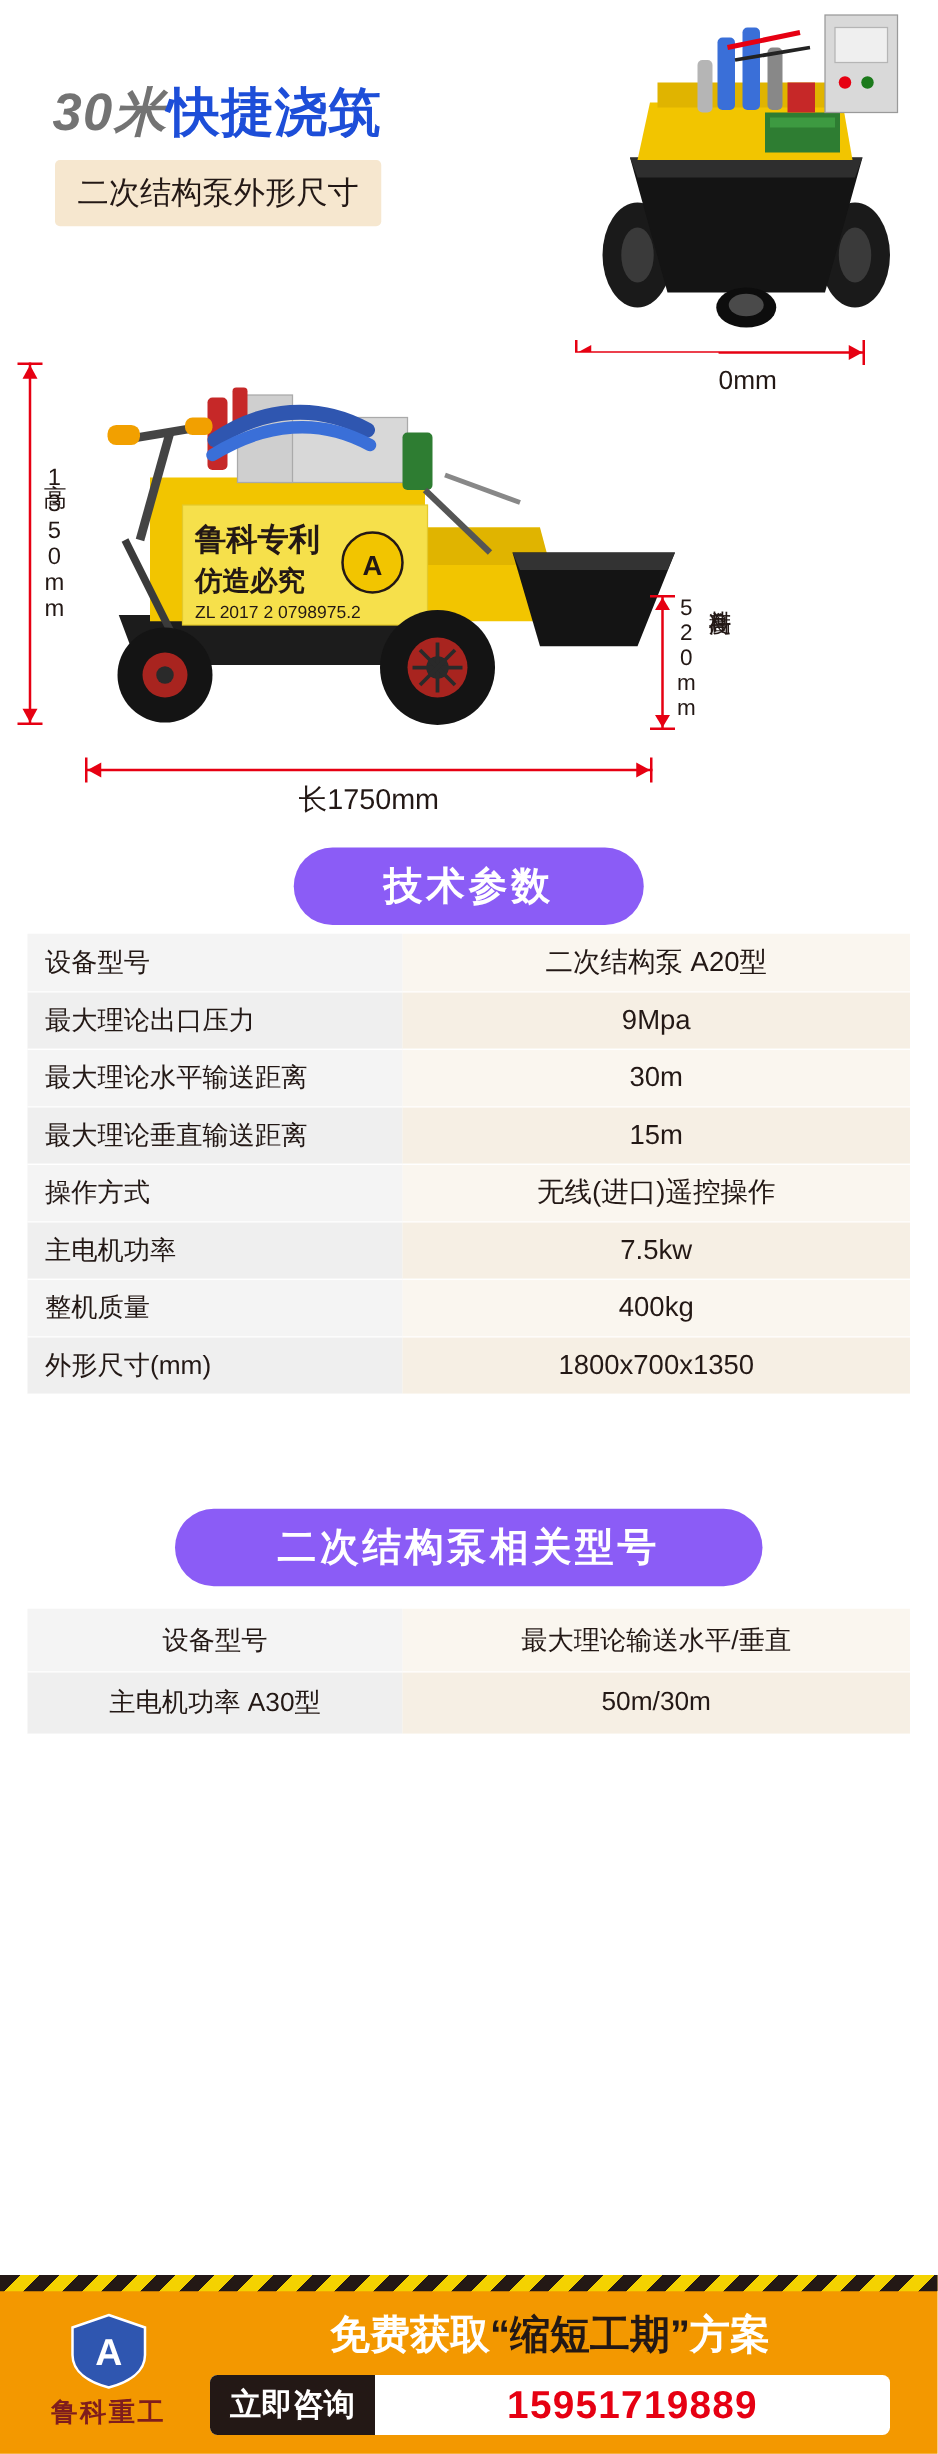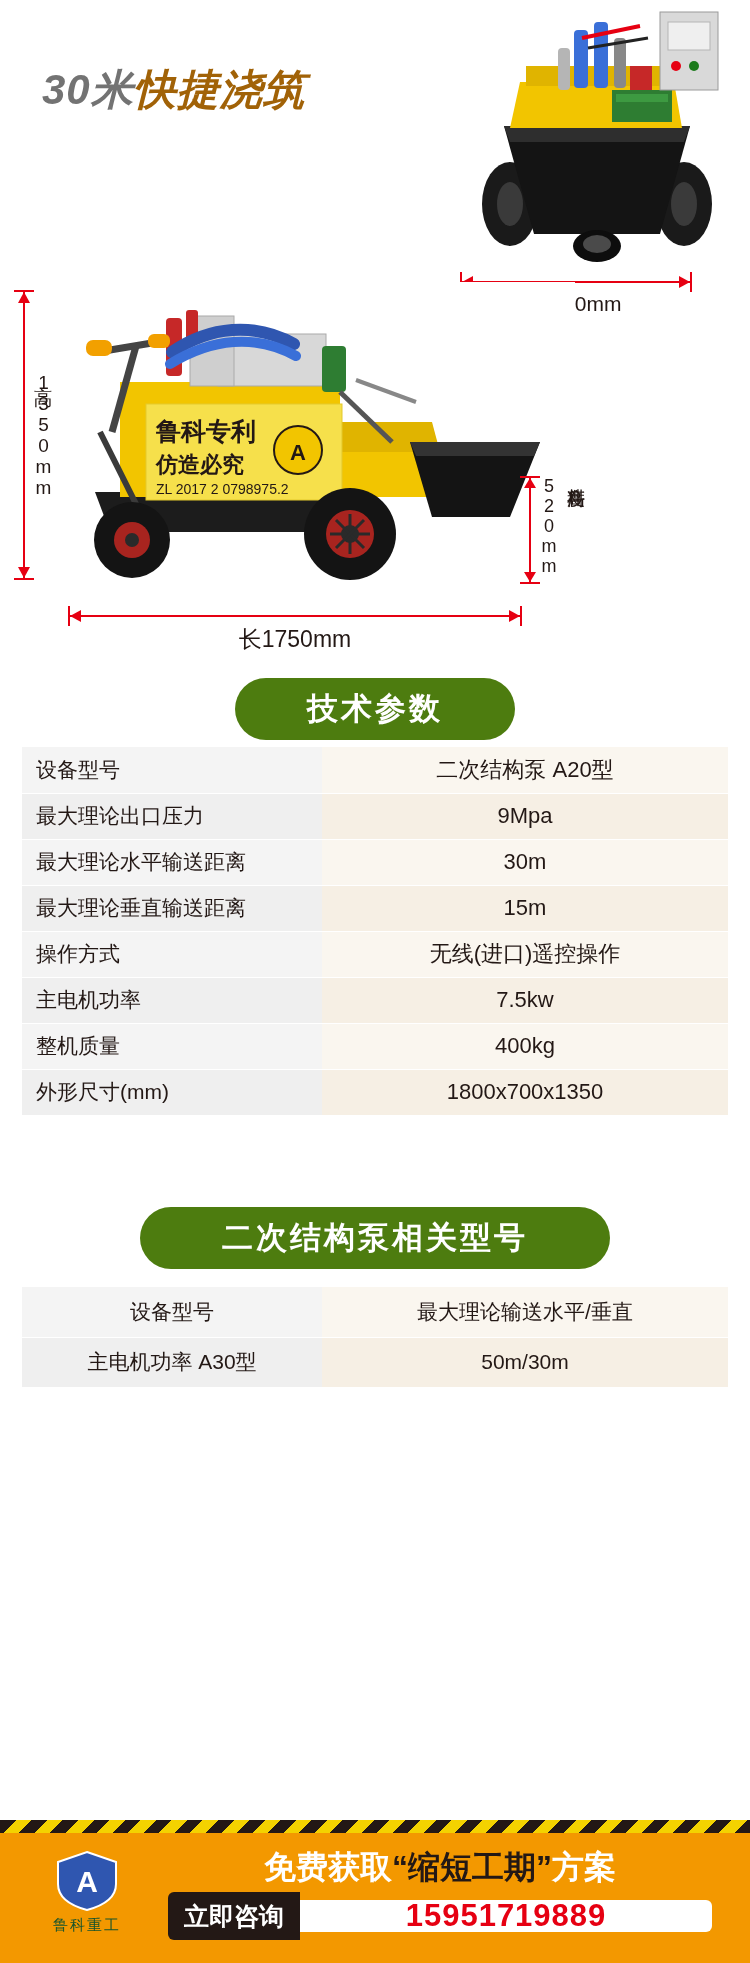--- a/index.html
+++ b/index.html
@@ -22,21 +22,21 @@
   .title-main {
     position: absolute;
     left: 42px;
     top: 62px;
     font-size: 42px;
     font-weight: bold;
     letter-spacing: 1px;
     white-space: nowrap;
   }
   .title-main .orange { color: #737373; font-style: italic; }
-  .title-main .dark { color: #a16207; font-style: italic; }
+  .title-main .dark { color: #1d4ed8; }
   .title-sub {
     position: absolute;
     left: 44px;
     top: 128px;
     background: #f6e7cf;
     color: #231815;
     font-size: 25px;
     padding: 9px 18px 11px 18px;
     border-radius: 4px;
     white-space: nowrap;
@@ -226,21 +226,21 @@
     text-align: center;
     font-size: 23px;
     color: #231815;
   }
 
   
   .banner {
     position: absolute;
     left: 50%;
     transform: translateX(-50%);
-    background: #4d7c0f;
+    background: #8b5cf6;
     color: #ffffff;
     border-radius: 34px;
     font-size: 31px;
     font-weight: bold;
     letter-spacing: 3px;
     text-align: center;
     line-height: 62px;
     height: 62px;
     white-space: nowrap;
   }
@@ -324,43 +324,43 @@
     width: 118px;
     height: 100px;
     text-align: center;
   }
   .logo-mark {
     width: 66px; height: 62px;
     margin: 0 auto;
   }
   .logo-text {
     margin-top: 4px;
-    color: #14532d;
-    font-size: 15px;
-    font-weight: normal;
+    color: #7f1d1d;
+    font-size: 21px;
+    font-weight: bold;
     letter-spacing: 2px;
   }
   .footer .cta-line1 {
     position: absolute;
     left: 160px;
     top: 26px;
     width: 560px;
     text-align: center;
     color: #ffffff;
     font-size: 32px;
     font-weight: bold;
     white-space: nowrap;
   }
   .footer .cta-line1 .hl { color: #231815; }
   .footer .cta-box {
     position: absolute;
     left: 168px;
     top: 80px;
     width: 544px;
-    height: 32px;
+    height: 48px;
     background: #ffffff;
     border-radius: 6px;
     display: flex;
     align-items: center;
   }
   .cta-btn {
     background: #231815;
     color: #ffffff;
     font-size: 25px;
     font-weight: bold;
@@ -384,20 +384,21 @@
   .plate-l2 { font-size: 22px; font-weight: bold; fill: #231815; }
   .plate-l3 { font-size: 14px; fill: #231815; }
 </style>
 </head>
 <body>
 
 <div class="header">
   <div class="title-main">
     <span class="orange">30米</span><span class="dark">快捷浇筑</span>
   </div>
+  <div class="title-sub">二次结构泵外形尺寸</div>
 </div>
 
 <div class="front-photo">
   <svg class="fp-svg" width="270" height="262" viewBox="0 0 270 262">
     <rect x="0" y="0" width="270" height="262" fill="#ffffff"></rect>
 
     <ellipse cx="48" cy="196" rx="28" ry="42" fill="#1a1a1a"></ellipse>
     <ellipse cx="222" cy="196" rx="28" ry="42" fill="#1a1a1a"></ellipse>
     <ellipse cx="48" cy="196" rx="13" ry="22" fill="#3a3a3a"></ellipse>
     <ellipse cx="222" cy="196" rx="13" ry="22" fill="#3a3a3a"></ellipse>

